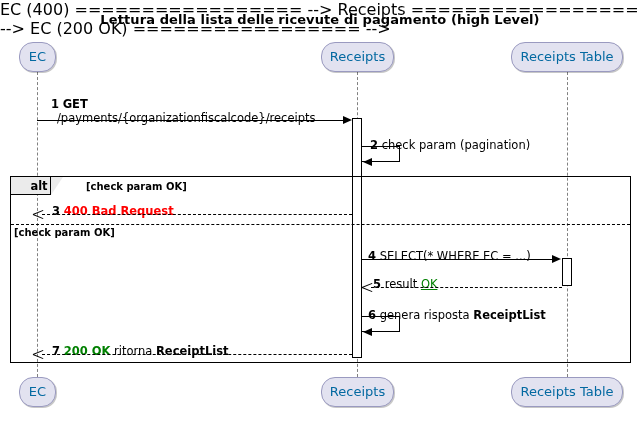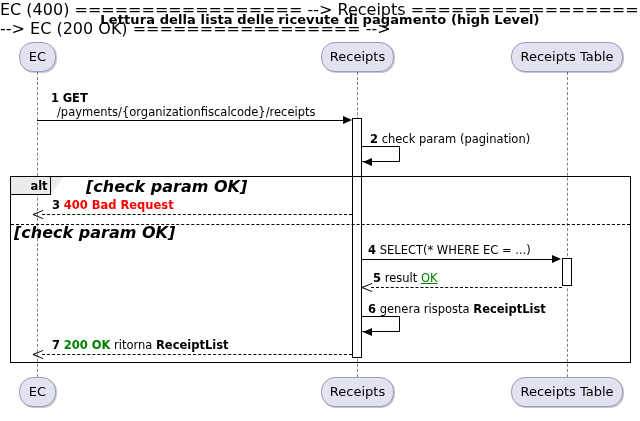--- a/index.html
+++ b/index.html
@@ -30,21 +30,21 @@
     color: #000000;
     letter-spacing: 0.1px;
   }
   
   .participant {
     position: absolute;
     box-sizing: border-box;
     background: #E2E2F0;
     border: 1px solid #9A9AC0;
     border-radius: 14px;
-    color: #000000;
+    color: #0369a1;
     font-size: 13px;
     text-align: center;
     line-height: 28px;
     height: 30px;
     white-space: nowrap;
     box-shadow: 1px 1px 0 rgba(0,0,0,0.22);
   }
   
   .lifeline {
     position: absolute;
@@ -100,20 +100,21 @@
   .arrow-left-open::before { transform: rotate(-22deg); }
   .arrow-left-open::after  { transform: rotate(22deg); }
 
   
   .msg-label {
     position: absolute;
     font-size: 11.5px;
     color: #000000;
     white-space: nowrap;
     line-height: 13px;
+    margin-top: 6px;
   }
   .msg-label .seq { font-weight: bold; }
   .msg-label .b   { font-weight: bold; }
   .msg-label .err { font-weight: bold; color: #FF0000; }
   .msg-label .ok  { font-weight: bold; color: #008000; }
   .msg-label .okn { font-weight: normal; color: #008000; text-decoration: underline; }
 
   
   .selfmsg {
     position: absolute;
@@ -149,26 +150,25 @@
   }
   .alt-label {
     position: absolute;
     font-size: 11.5px;
     font-weight: bold;
     color: #000000;
     line-height: 18px;
   }
   .alt-guard {
     position: absolute;
-    font-size: 16px;
+    font-size: 10px;
     font-weight: bold;
     color: #000000;
     white-space: nowrap;
     line-height: 13px;
-    font-style: italic;
   }
   .alt-divider {
     position: absolute;
     height: 0;
     border-top: 1px dashed #000000;
   }
 </style>
 </head>
 <body>
 

